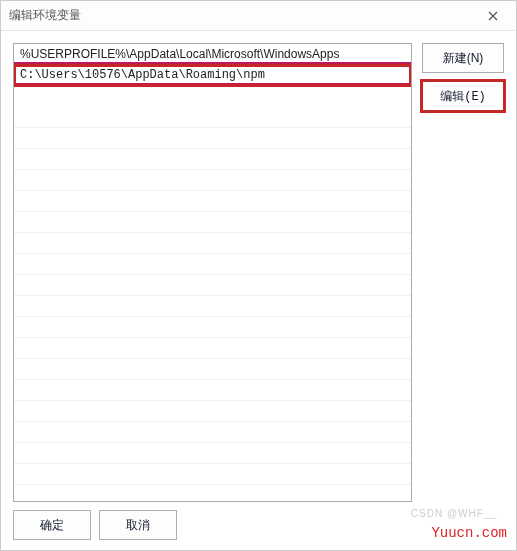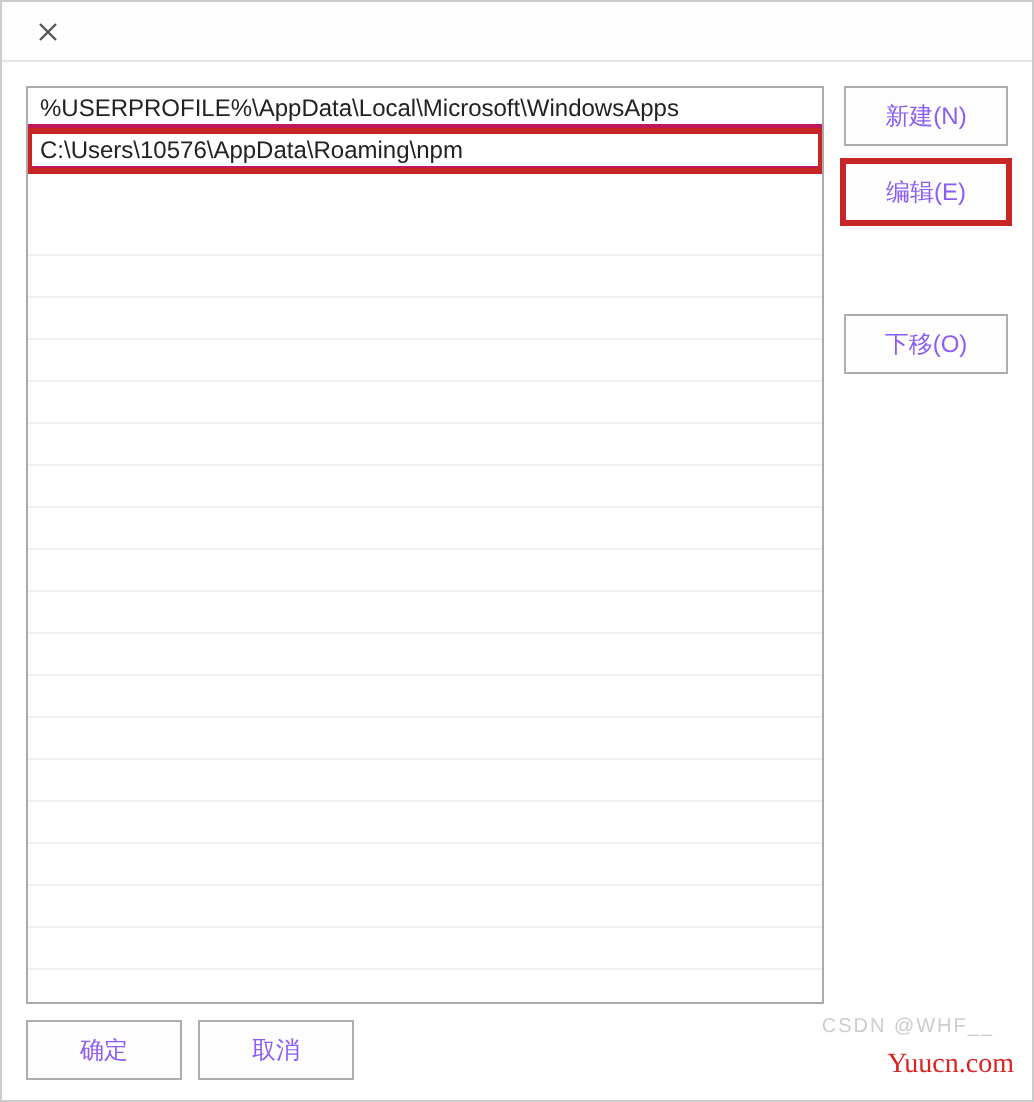--- a/index.html
+++ b/index.html
@@ -71,20 +71,21 @@
       white-space: nowrap;
       overflow: hidden;
       border-bottom: 3px solid #be185d;
       color: #222;
     }
     .list-item.highlighted {
       outline: 3px solid #c62626;
       outline-offset: -2px;
       position: relative;
       z-index: 2;
+      font-family: Liberation Mono, monospace;
     }
     .grid-lines {
       position: absolute;
       top: 63px;
       left: 0;
       right: 0;
       bottom: 0;
       pointer-events: none;
     }
     .grid-line {
@@ -99,25 +100,26 @@
     }
     .btn {
       height: 30px;
       border: 1px solid #adadad;
       background: #fdfdfd;
       font-size: 12px;
       cursor: pointer;
       display: flex;
       align-items: center;
       justify-content: center;
-      color: #8b5cf6;
+      color: #0f172a;
     }
     .btn.selected {
       outline: 3px solid #c62626;
       outline-offset: -1px;
+      font-family: Liberation Mono, monospace;
     }
     .btn-gap {
       height: 30px;
     }
     .footer {
       display: flex;
       justify-content: flex-start;
       gap: 8px;
       padding: 8px 12px 12px;
     }
@@ -131,28 +133,29 @@
       font-size: 10px;
       color: #ccc;
       letter-spacing: 1px;
     }
     .watermark2 {
       position: absolute;
       bottom: 10px;
       right: 10px;
       font-size: 14px;
       color: #d22;
-      font-family: Liberation Serif, serif;
+      font-family: Liberation Mono, monospace;
     }
   </style>
 </head>
 <body>
 
 <div class="dialog">
   <div class="titlebar">
+    <div class="titlebar-title">编辑环境变量</div>
     <div class="close-btn">
       <svg viewBox="0 0 10 10">
           <path d="M1 1 L9 9 M9 1 L1 9" stroke="#555" stroke-width="1.2" fill="none"></path>
         </svg>
     </div>
   </div>
 
   <div class="body-area">
     <div class="listbox">
       <div class="list-item">%USERPROFILE%\AppData\Local\Microsoft\WindowsApps</div>
@@ -176,21 +179,20 @@
         <div class="grid-line"></div>
           <div class="grid-line"></div>
           <div class="grid-line"></div>
       </div>
     </div>
 
     <div class="side-buttons">
       <button class="btn">新建(N)</button>
       <button class="btn selected">编辑(E)</button>
       <div class="btn-gap"></div>
-      <button class="btn">下移(O)</button>
       <div class="btn-gap"></div>
     </div>
   </div>
 
   <div class="footer">
     <button class="btn">确定</button>
     <button class="btn">取消</button>
   </div>
 
   <div class="watermark1">CSDN @WHF__</div>

